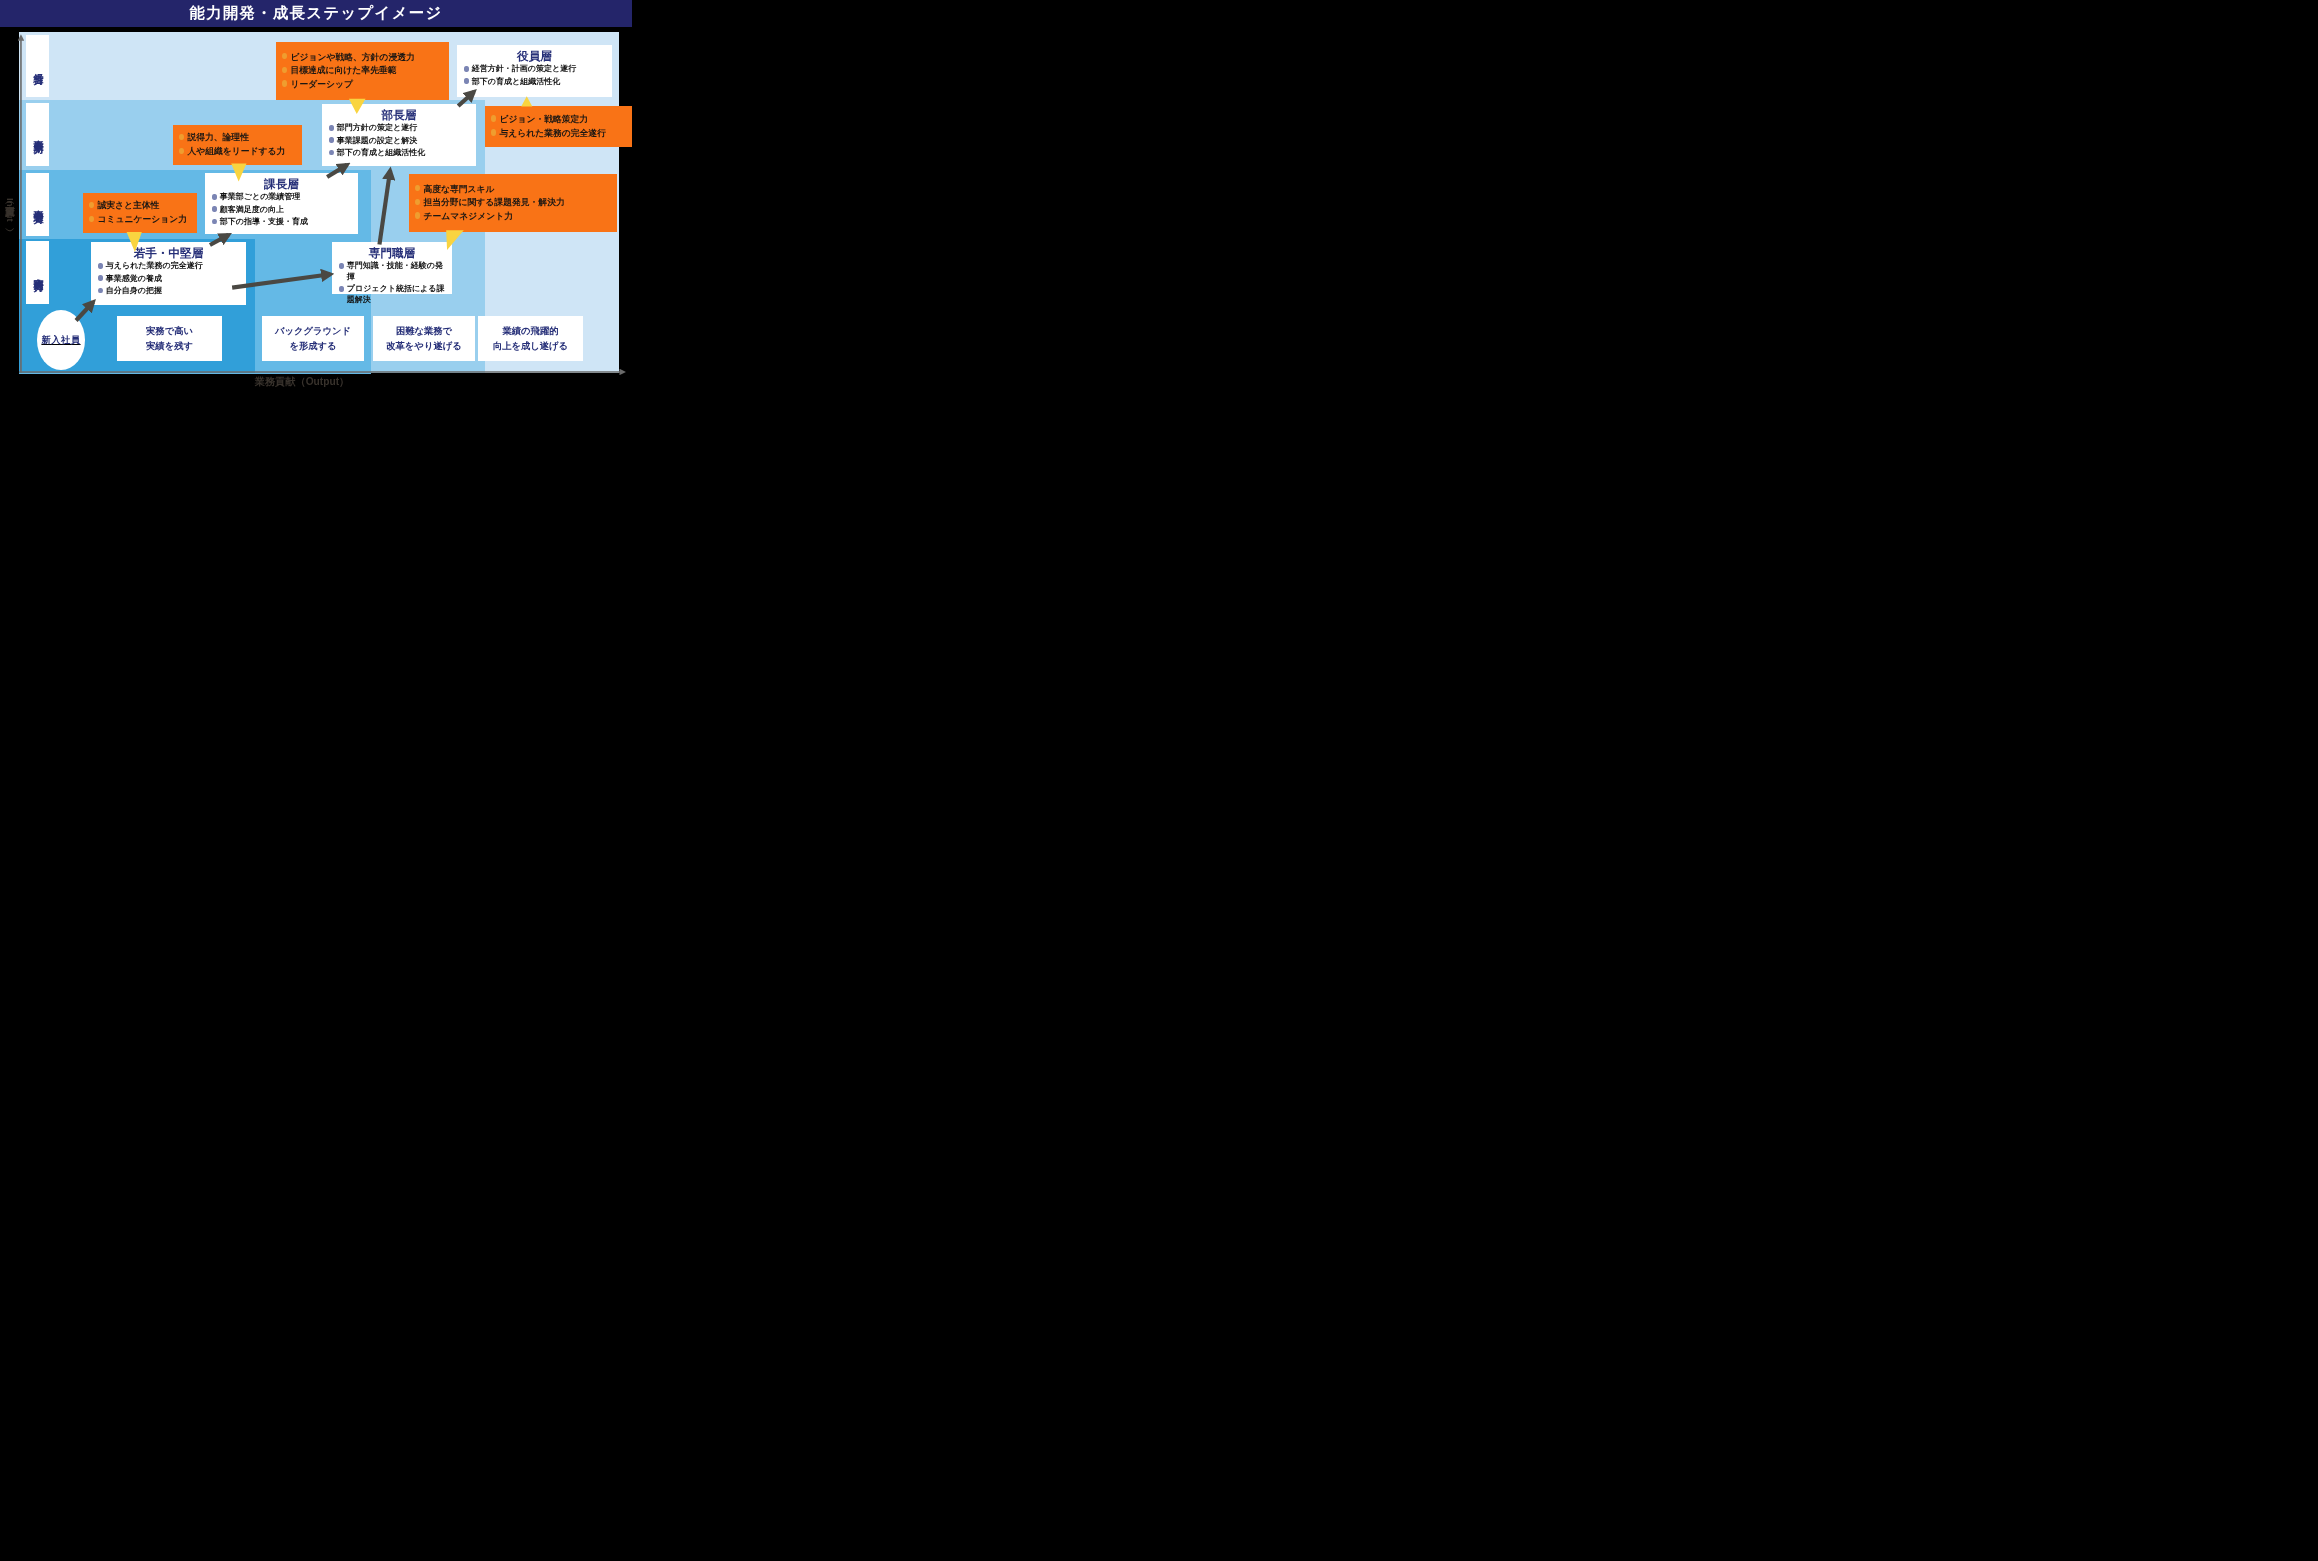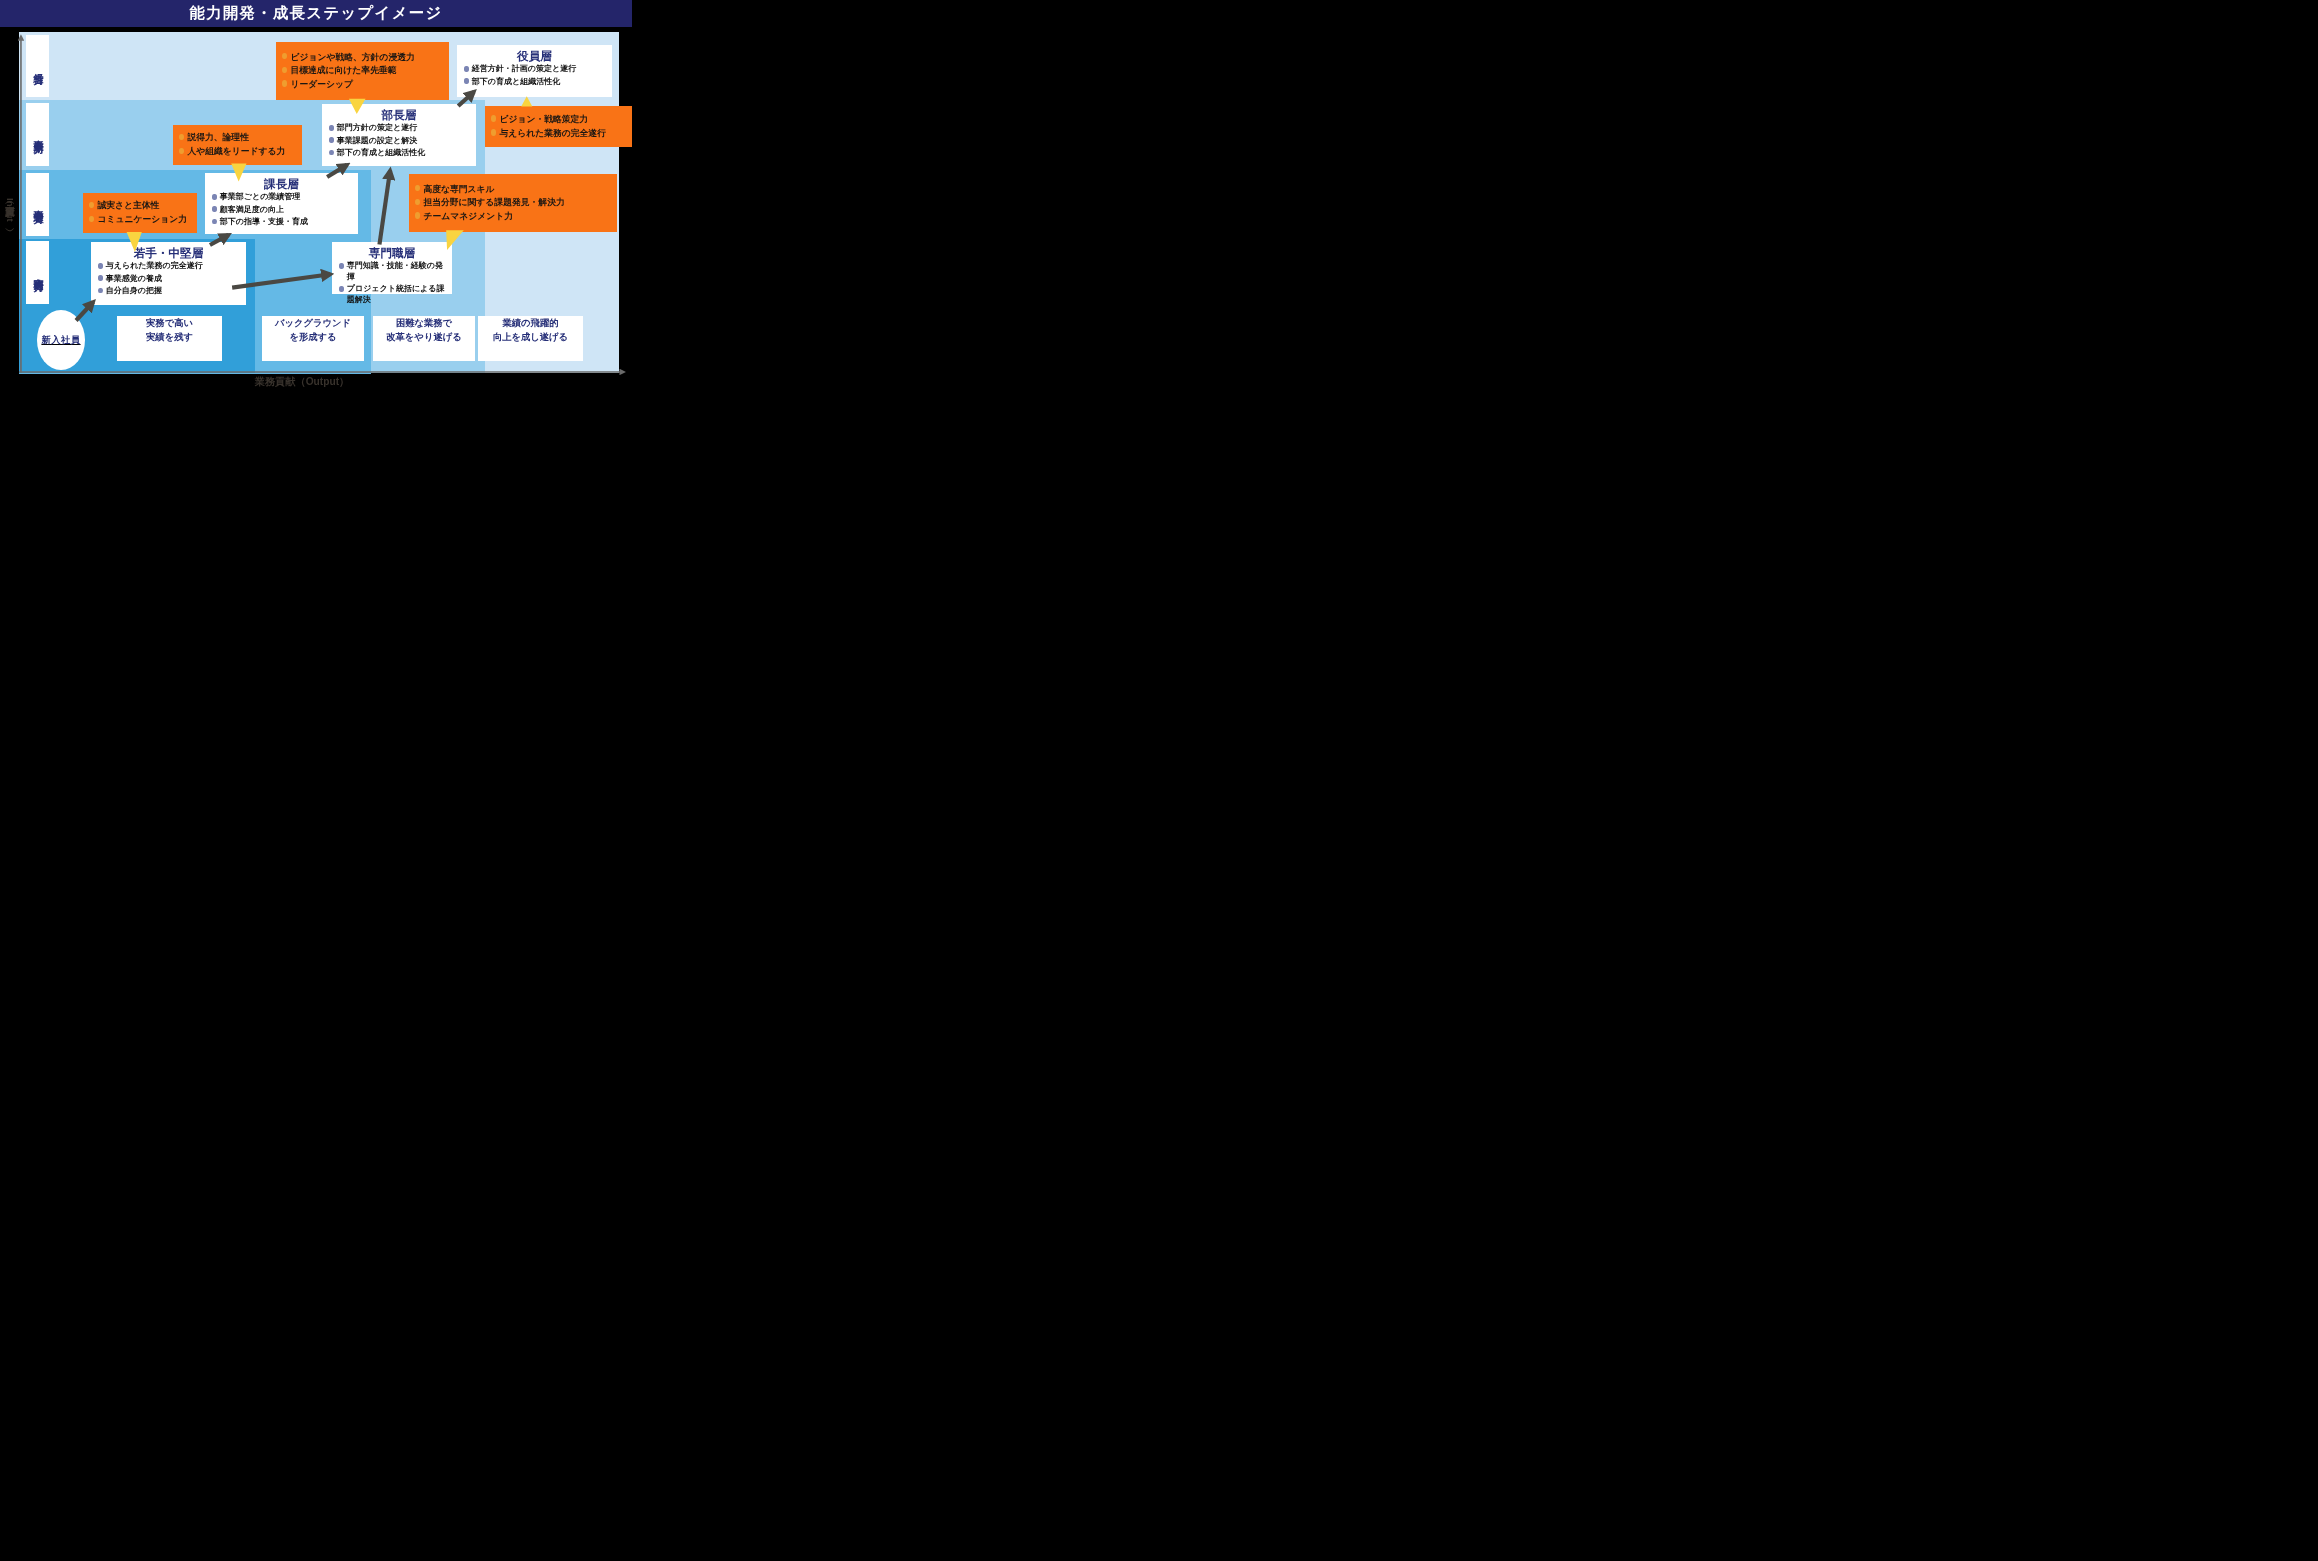--- a/index.html
+++ b/index.html
@@ -49,21 +49,21 @@
               line-height:1.3;margin:2.3px 0;}
   .callout li .dot{flex:0 0 auto;width:5.1px;height:6.5px;border-radius:50%;background:#ef9d2f;margin:1.4px 3.7px 0 0;}
   #co-executive {left:276px; top:42px; width:173px;height:58px;}
   #co-vision    {left:485px;top:106px;width:147px;height:41px;padding-right:1.9px;}
   #co-persuasion{left:173px; top:125px;width:129px;height:40px;}
   #co-specialist{left:409px; top:174px;width:208px;height:58px;}
   #co-integrity {left:83px; top:193px;width:114px;height:40px;}
 
   
   .goal{position:absolute;top:316px;height:45px;background:#ffffff;display:flex;flex-direction:column;
-        align-items:center;z-index:2;}
+        align-items:center;justify-content:center;z-index:2;}
   .goal span{color:#262f78;font-weight:bold;font-size:9.3px;line-height:1.55;white-space:nowrap;}
   #goal-0{left:117px; width:105px;}
   #goal-1{left:262px; width:102px;}
   #goal-2{left:373px; width:102px;}
   #goal-3{left:478px;width:105px;}
 
   
   .start{position:absolute;left:37px;top:310px;width:48px;height:60px;border-radius:50%;
          background:#ffffff;display:flex;align-items:center;justify-content:center;z-index:2;text-decoration:underline;}
   .start span{color:#262f78;font-weight:bold;font-size:9.3px;letter-spacing:0.5px;}

